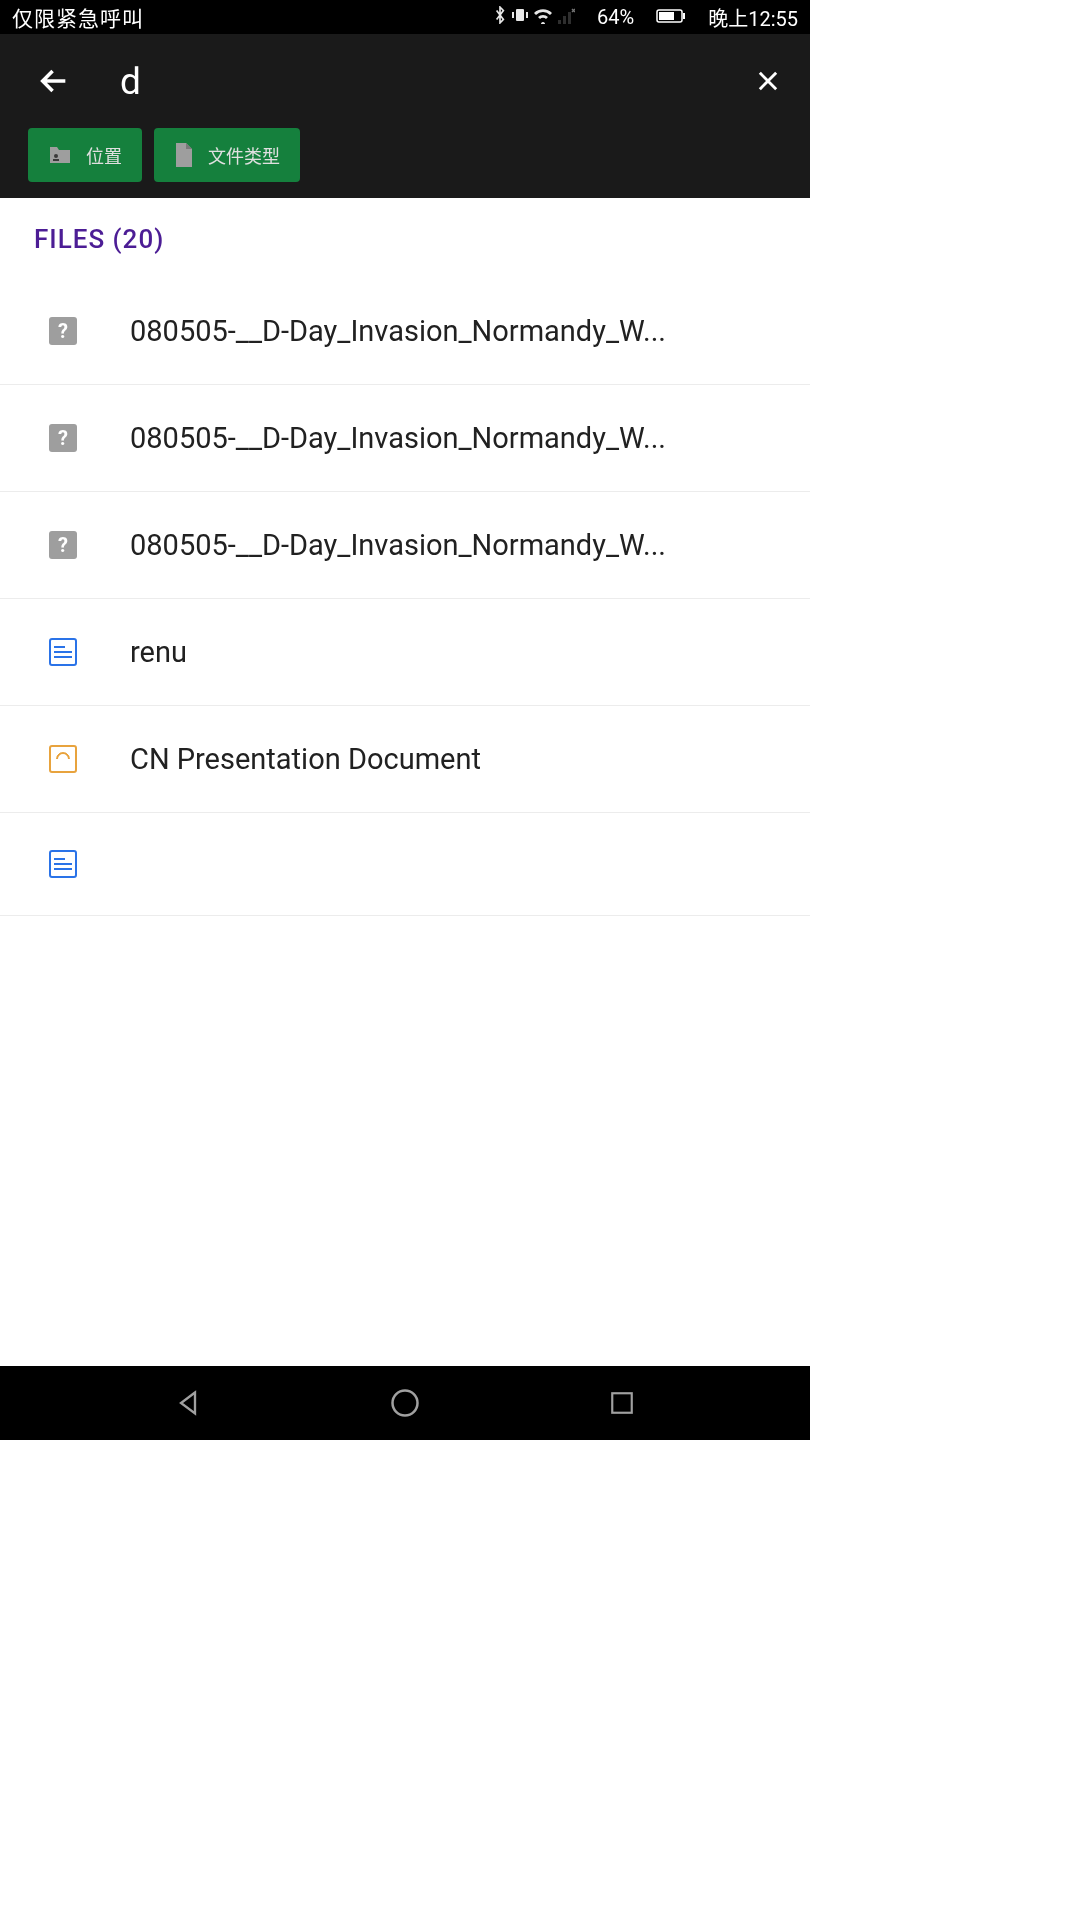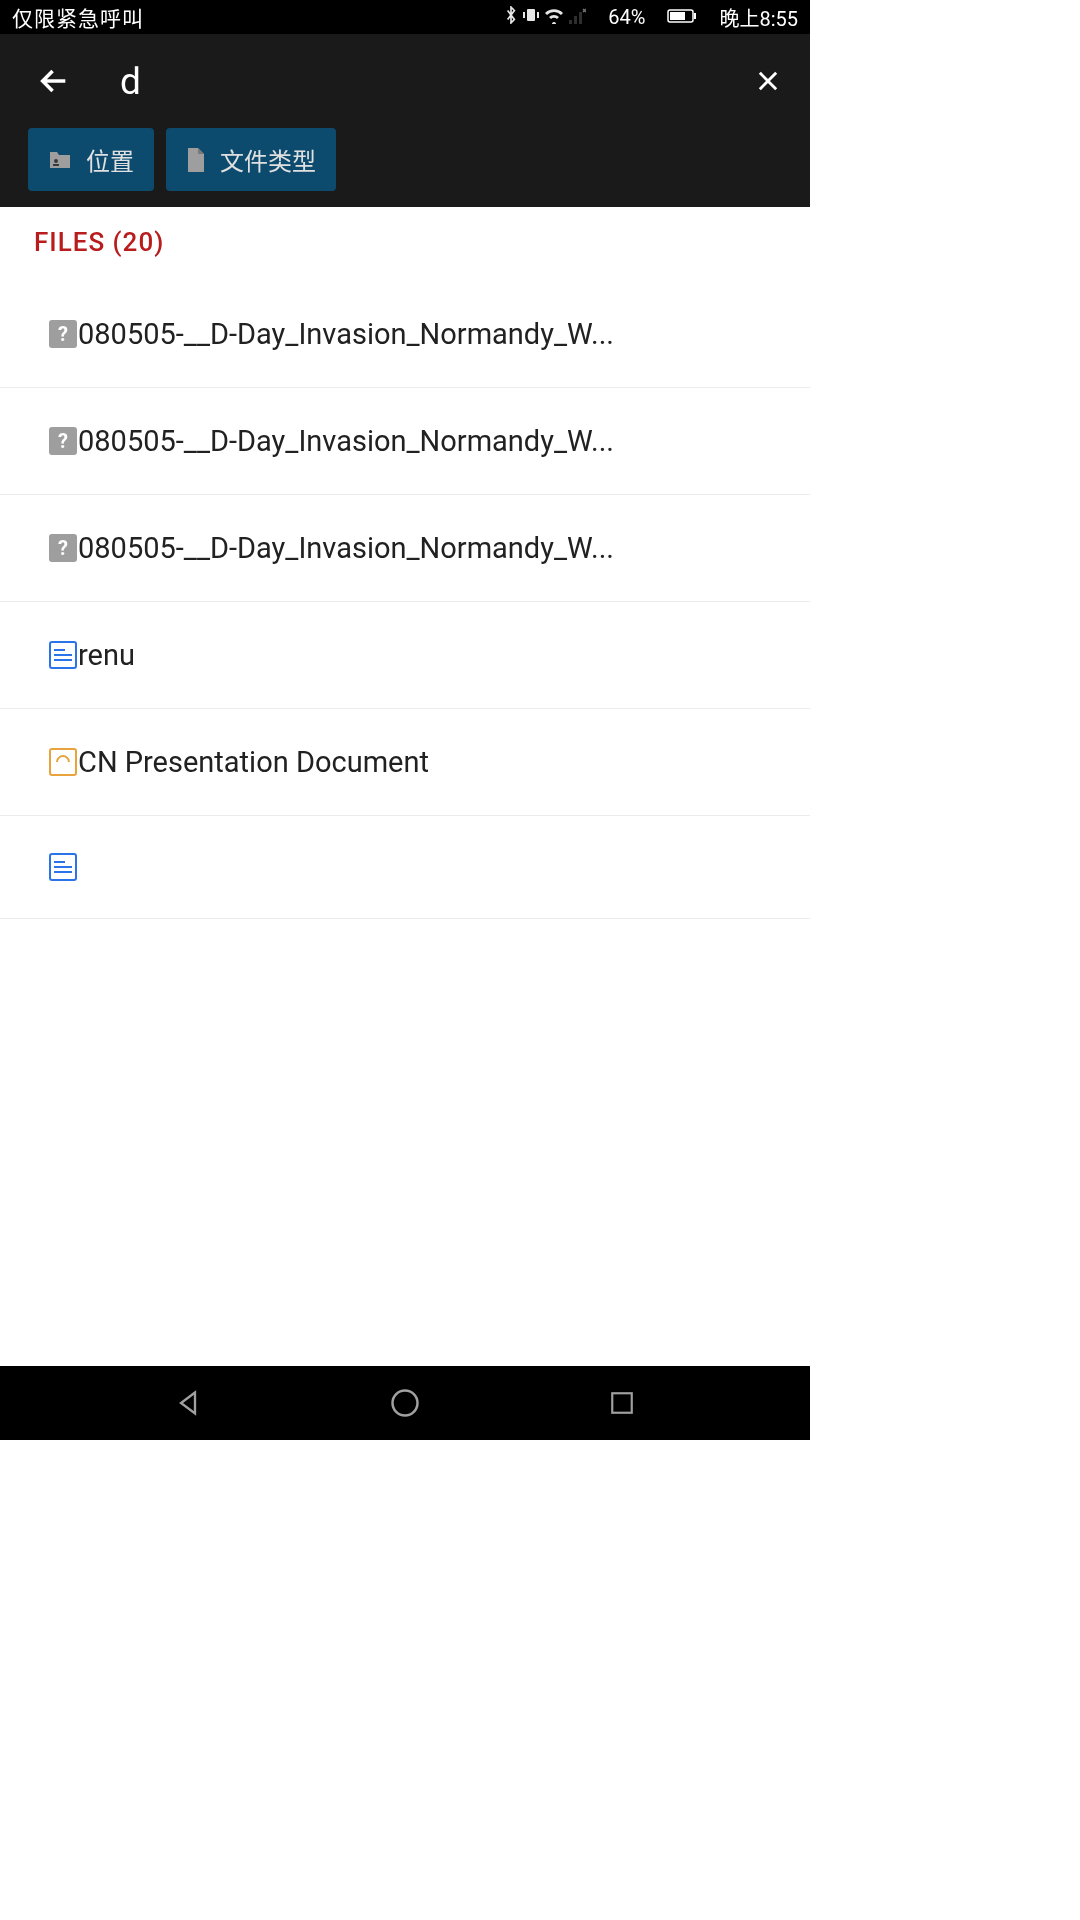--- a/index.html
+++ b/index.html
@@ -68,61 +68,62 @@
       justify-content: center;
       color: #fff;
       cursor: pointer;
     }
     .filter-row {
       display: flex;
       gap: 12px;
       padding: 12px 28px 16px 28px;
     }
     .filter-chip {
-      background: #0c4a6e;
+      background: #15803d;
       color: #e0e0e0;
       border-radius: 4px;
       padding: 14px 20px;
       display: flex;
       align-items: center;
       gap: 14px;
-      font-size: 24px;
+      font-size: 18px;
       cursor: pointer;
     }
     .filter-chip .cicn {
       color: #9e9e9e;
       display: flex;
       align-items: center;
     }
     .section-header {
       font-size: 26px;
       font-weight: 500;
-      color: #b91c1c;
+      color: #4c1d95;
       letter-spacing: 1px;
-      padding: 20px 34px 24px 34px;
+      padding: 26px 34px 24px 34px;
     }
     .file-list {
       background: #fff;
     }
     .file-item {
       display: flex;
       align-items: center;
       padding: 36px 20px 36px 48px;
       border-bottom: 1px solid #ececec;
       cursor: pointer;
     }
     .file-icon {
       width: 30px;
       height: 30px;
       display: flex;
       align-items: center;
       justify-content: center;
       flex-shrink: 0;
     }
     .file-name {
+      margin-left: 52px;
       font-size: 29px;
       color: #212121;
       white-space: nowrap;
       overflow: hidden;
       text-overflow: ellipsis;
     }
     .icon-unknown {
       width: 28px;
       height: 28px;
       background: #9e9e9e;
@@ -230,21 +231,21 @@
       </span>
     </div>
     <span>64%</span>
     <span>
       <svg width="30" height="16" viewBox="0 0 30 16" fill="none" stroke="#fff" stroke-width="1.5">
           <rect x="1" y="2" width="25" height="12" rx="2"></rect>
           <rect x="27" y="5" width="2" height="6" fill="#fff" stroke="none"></rect>
           <rect x="3" y="4" width="15" height="8" fill="#fff" stroke="none"></rect>
         </svg>
     </span>
-    <span>晚上8:55</span>
+    <span>晚上12:55</span>
   </div>
 </div>
 
 <div class="header">
   <div class="search-row">
     <div class="back-arrow">
       <svg width="34" height="34" viewBox="0 0 24 24" fill="none" stroke="#fff" stroke-width="2.5">
           <path d="M20 12 H4 M11 5 L4 12 L11 19"></path>
         </svg>
     </div>

